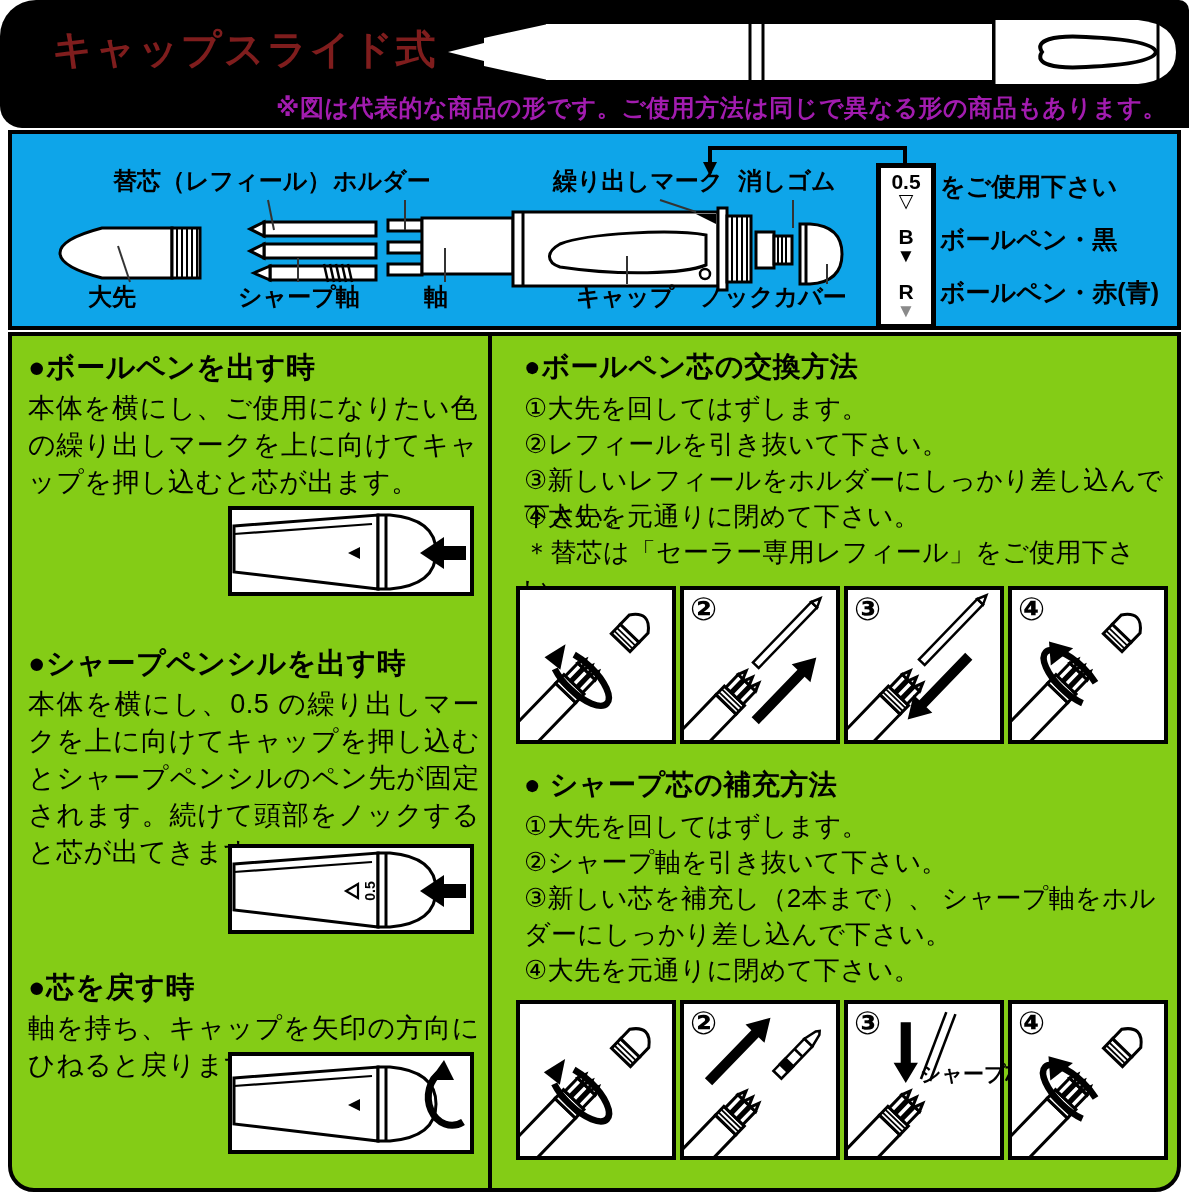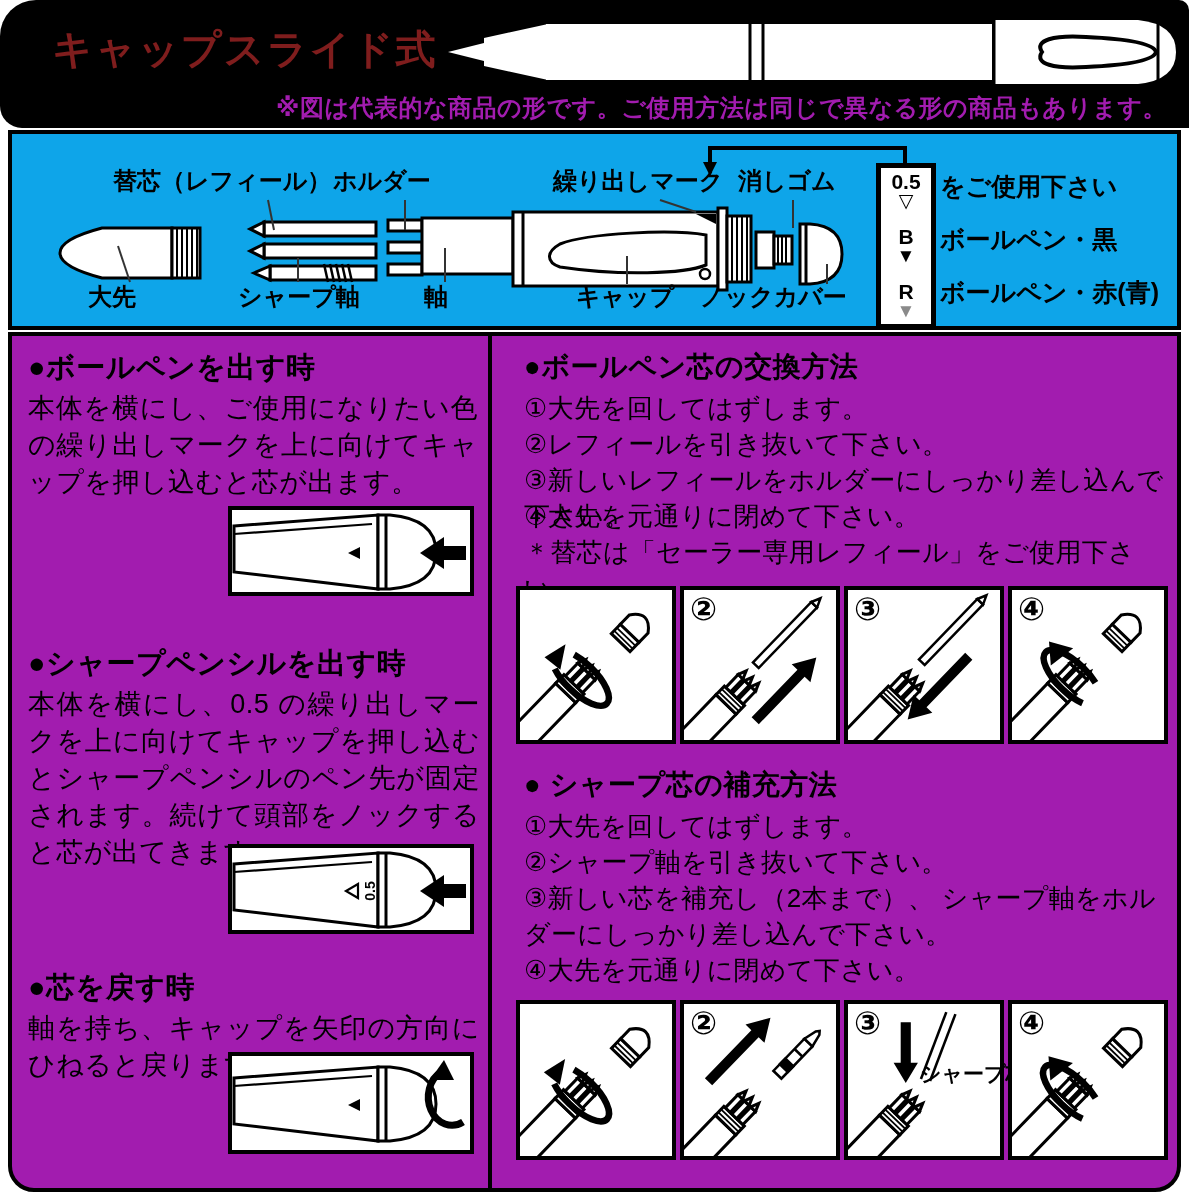--- a/index.html
+++ b/index.html
@@ -19,21 +19,21 @@
   .plabel{font-size:24px;font-weight:bold;white-space:nowrap;line-height:26px;}
   .legend-box{left:864px;top:29px;width:50px;height:148px;border:5px solid #000;
               display:flex;flex-direction:column;align-items:center;justify-content:space-between;
               padding:4px 0;background:#fff;}
   .legend-item{display:flex;flex-direction:column;align-items:center;line-height:20px;}
   .legend-mark{font-size:21px;font-weight:bold;}
   .legend-tri{font-size:19px;line-height:18px;}
   .tri-gray{color:#8a8a8a;}
   .legend-label{font-size:25px;font-weight:bold;white-space:nowrap;}
   
-  .main-panel{left:8px;top:332px;width:1165px;height:852px;background:#a21caf;
+  .main-panel{left:8px;top:332px;width:1165px;height:852px;background:#84cc16;
               border:4px solid #000;border-radius:0 0 26px 26px;}
   .divider{left:476px;top:0;width:4px;height:852px;background:#000;}
   .heading{font-size:29px;font-weight:bold;white-space:nowrap;letter-spacing:0.5px;}
   .bodytext{font-size:27px;line-height:37px;text-align:justify;letter-spacing:0.5px;}
   .step{font-size:26px;line-height:36px;letter-spacing:0.3px;}
   .illus{border:4px solid #000;background:#fff;}
   .illus svg{width:100%;height:100%;display:block;}
   .stepnum{font-size:32px;font-weight:bold;line-height:34px;}
   .lead-label{font-size:21px;font-weight:bold;white-space:nowrap;text-align:center;}
 </style>

